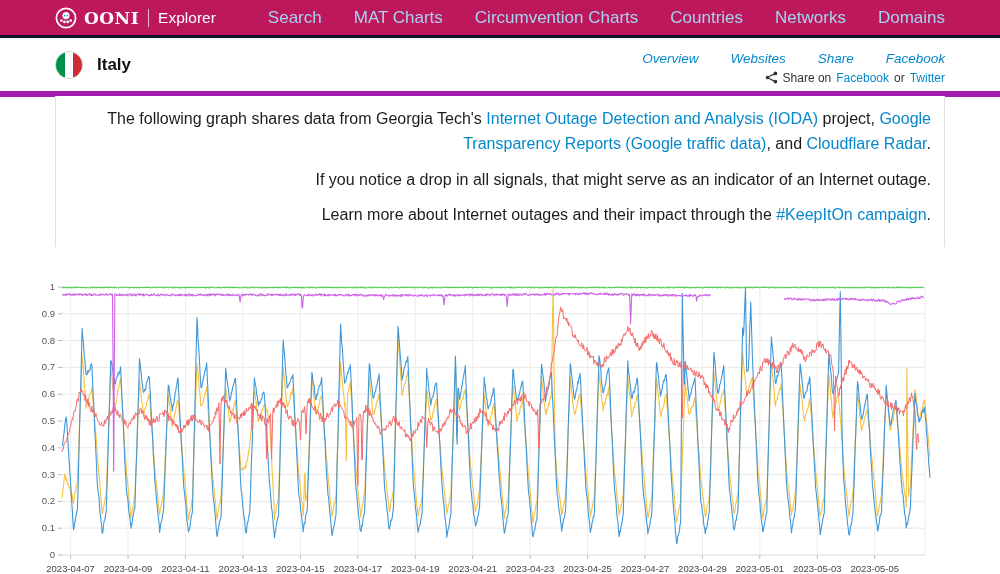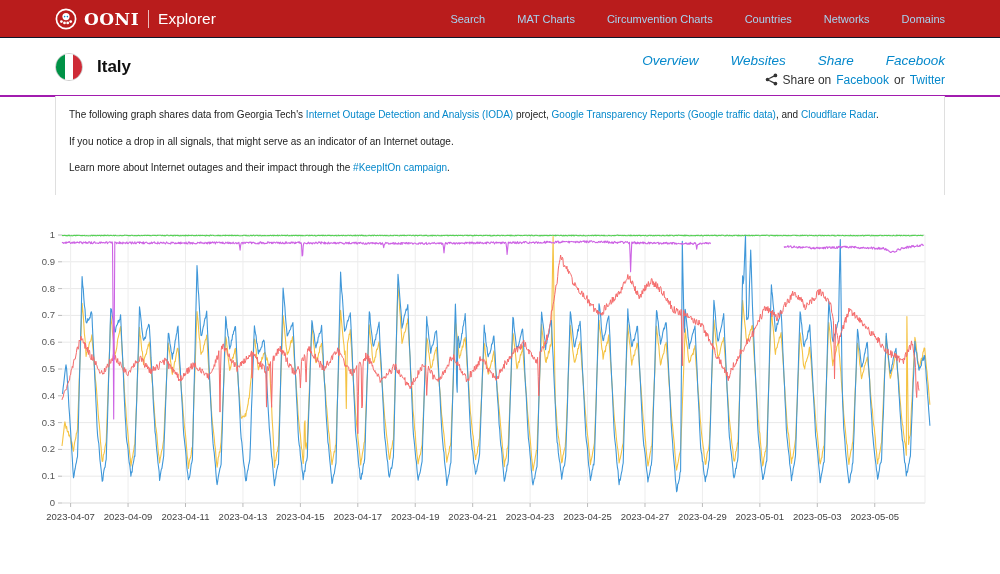--- a/index.html
+++ b/index.html
@@ -1,43 +1,43 @@
 <!DOCTYPE html>
 <html><head>
 <meta charset="utf-8">
 <style>
   * { box-sizing: border-box; margin: 0; padding: 0; }
   body { background:#fff; font-family:"Liberation Sans", sans-serif; width:1000px; height:574px; overflow:hidden; }
   a { text-decoration:none; cursor:pointer; }
 
-  .topnav { height:38px; background:#b91c1c; border-bottom:1px solid #0f172a; }
+  .topnav { height:38px; background:#be185d; border-bottom:3px solid #0f172a; }
   .topnav .inner { width:890px; margin:0 auto; height:100%; display:flex; align-items:center; justify-content:space-between; }
   .brand { display:flex; align-items:center; gap:7px; color:#fff; }
   .brand .logo-circle { width:22px; height:22px; }
   .brand .ooni { font-family:"DejaVu Serif", serif; font-weight:bold; font-size:17px; letter-spacing:0.5px; }
   .brand .divider { width:1px; height:18px; background:rgba(255,255,255,0.7); margin:0 2px; }
   .brand .product { font-size:15.5px; font-weight:normal; }
   .topnav nav { display:flex; gap:32px; }
-  .topnav nav a { color:#a5d4f1; font-size:11px; }
-
-  .subheader { background:#fff; border-bottom:2px solid #a21caf; height:59px; }
+  .topnav nav a { color:#a5d4f1; font-size:17px; }
+
+  .subheader { background:#fff; border-bottom:6px solid #a21caf; height:59px; }
   .subheader .inner { width:890px; margin:0 auto; height:100%; display:flex; align-items:center; justify-content:space-between; }
   .country { display:flex; align-items:center; gap:14px; }
   .flag { width:28px; height:28px; border-radius:50%; overflow:hidden; border:1px solid #ccc; display:flex; }
   .flag span { flex:1; }
   .country-name { font-size:17px; font-weight:bold; color:#111; }
   .subright { display:flex; flex-direction:column; align-items:flex-end; gap:5px; padding-top:6px; }
   .subtabs { display:flex; gap:32px; }
   .subtabs a { color:#0588cb; font-size:13.5px;font-style:italic; }
   .share-row { display:flex; align-items:center; gap:5px; font-size:12px; color:#333; }
   .share-row a { color:#0588cb; }
   .share-icon svg { display:block; }
 
   .card { width:890px; margin:-1px auto 0; background:#fff; border-left:1px solid #dfdfdf; border-right:1px solid #dfdfdf; padding:11px 13px 8px; }
-  .card p { font-size:10px; line-height:1.55; color:#1c1c1c; margin-bottom:11px; }
+  .card p { font-size:16px; line-height:1.55; color:#1c1c1c; margin-bottom:11px;text-align:right; }
   .card p a { color:#0588cb; }
 
   .chart-wrap { margin:34px 0 0 40px; width:924px; }
 </style>
 </head>
 <body>
 
 <div class="topnav">
   <div class="inner">
     <a class="brand">

